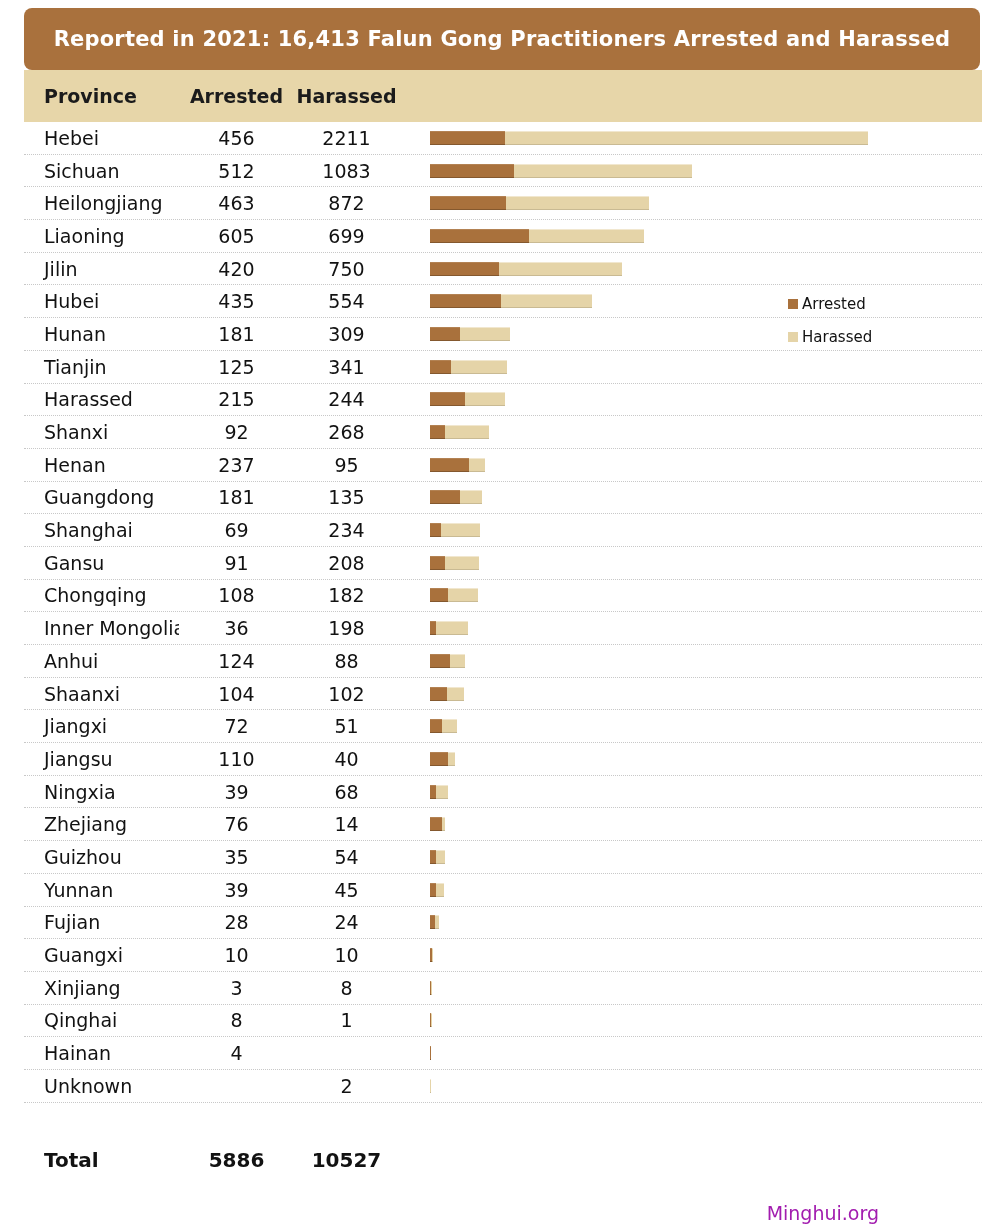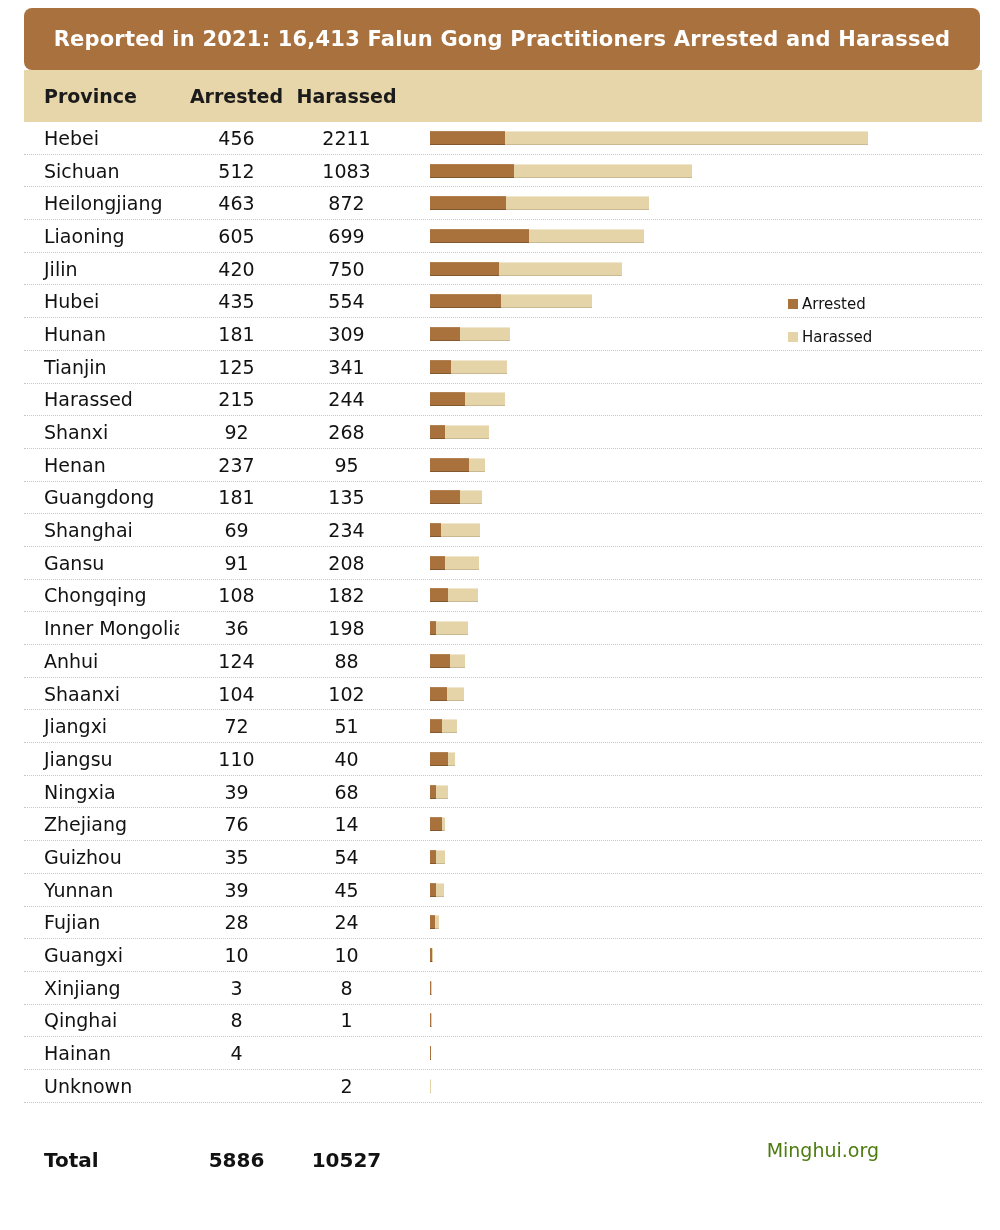--- a/index.html
+++ b/index.html
@@ -40,22 +40,22 @@
     display:flex;align-items:center;
     font-weight:bold;font-size:20px;
   }
   .legend{
     position:absolute;left:788px;top:287px;width:180px;
     display:flex;flex-direction:column;
   }
   .legend-item{display:flex;align-items:center;height:33.5px;font-size:15px;}
   .legend-swatch{width:10px;height:10px;margin-right:4px;flex:0 0 auto;}
   .footer{
-    position:absolute;top:1139px;right:121px;
-    font-size:19px;color:#4d7c0f;
+    position:absolute;top:1202px;right:121px;
+    font-size:19px;color:#a21caf;
   }
 </style>
 </head>
 <body>
 
 <div class="page">
 
   <div class="titlebar" style="background: rgb(169, 113, 61); color: rgb(255, 255, 255);">Reported in 2021: 16,413 Falun Gong Practitioners Arrested and Harassed</div>
 
   <div class="header-row" style="background: rgb(231, 214, 169);">

